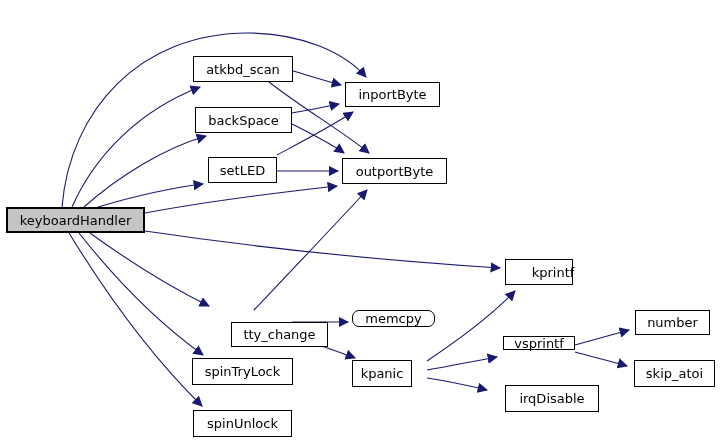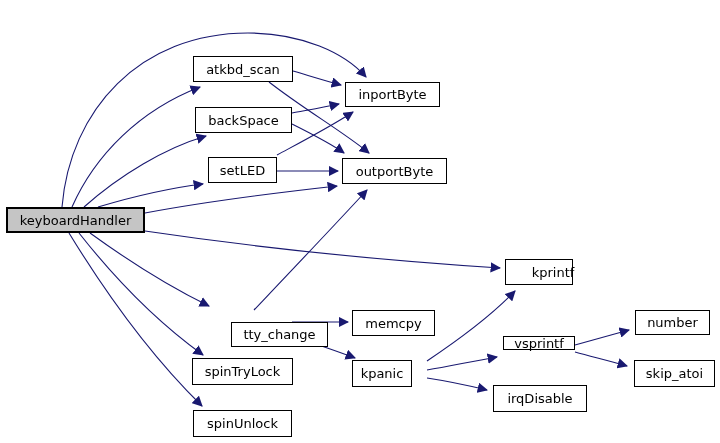--- a/index.html
+++ b/index.html
@@ -88,29 +88,29 @@
   <div class="node" style="left:208px;top:157px;width:69px;height:26px;text-align:center;">setLED</div>
 
   <div class="node" style="left:345px;top:82px;width:95px;height:25px;">inportByte</div>
 
   <div class="node" style="left:342px;top:158px;width:105px;height:26px;">outportByte</div>
 
   <div class="node" style="left:505px;top:259px;width:68px;height:26px;padding-left:28px;">kprintf</div>
 
   <div class="node" style="left:195px;top:322px;width:97px;height:25px;margin-left:36px;">tty_change</div>
 
-  <div class="node" style="left:352px;top:310px;width:83px;height:26px;">memcpy</div>
+  <div class="node" style="left:352px;top:310px;width:83px;height:17px;border-radius:7px;">memcpy</div>
 
   <div class="node" style="left:192px;top:358px;width:101px;height:27px;">spinTryLock</div>
 
   <div class="node" style="left:193px;top:410px;width:99px;height:27px;">spinUnlock</div>
 
   <div class="node" style="left:352px;top:360px;width:60px;height:27px;">kpanic</div>
 
   <div class="node" style="left:503px;top:336px;width:72px;height:14px;">vsprintf</div>
 
-  <div class="node" style="left:493px;top:385px;width:94px;height:27px;">irqDisable</div>
+  <div class="node" style="left:505px;top:385px;width:94px;height:27px;">irqDisable</div>
 
   <div class="node" style="left:635px;top:310px;width:75px;height:25px;">number</div>
 
   <div class="node" style="left:634px;top:360px;width:81px;height:27px;">skip_atoi</div>
 
 </div>
 
 </body></html>

